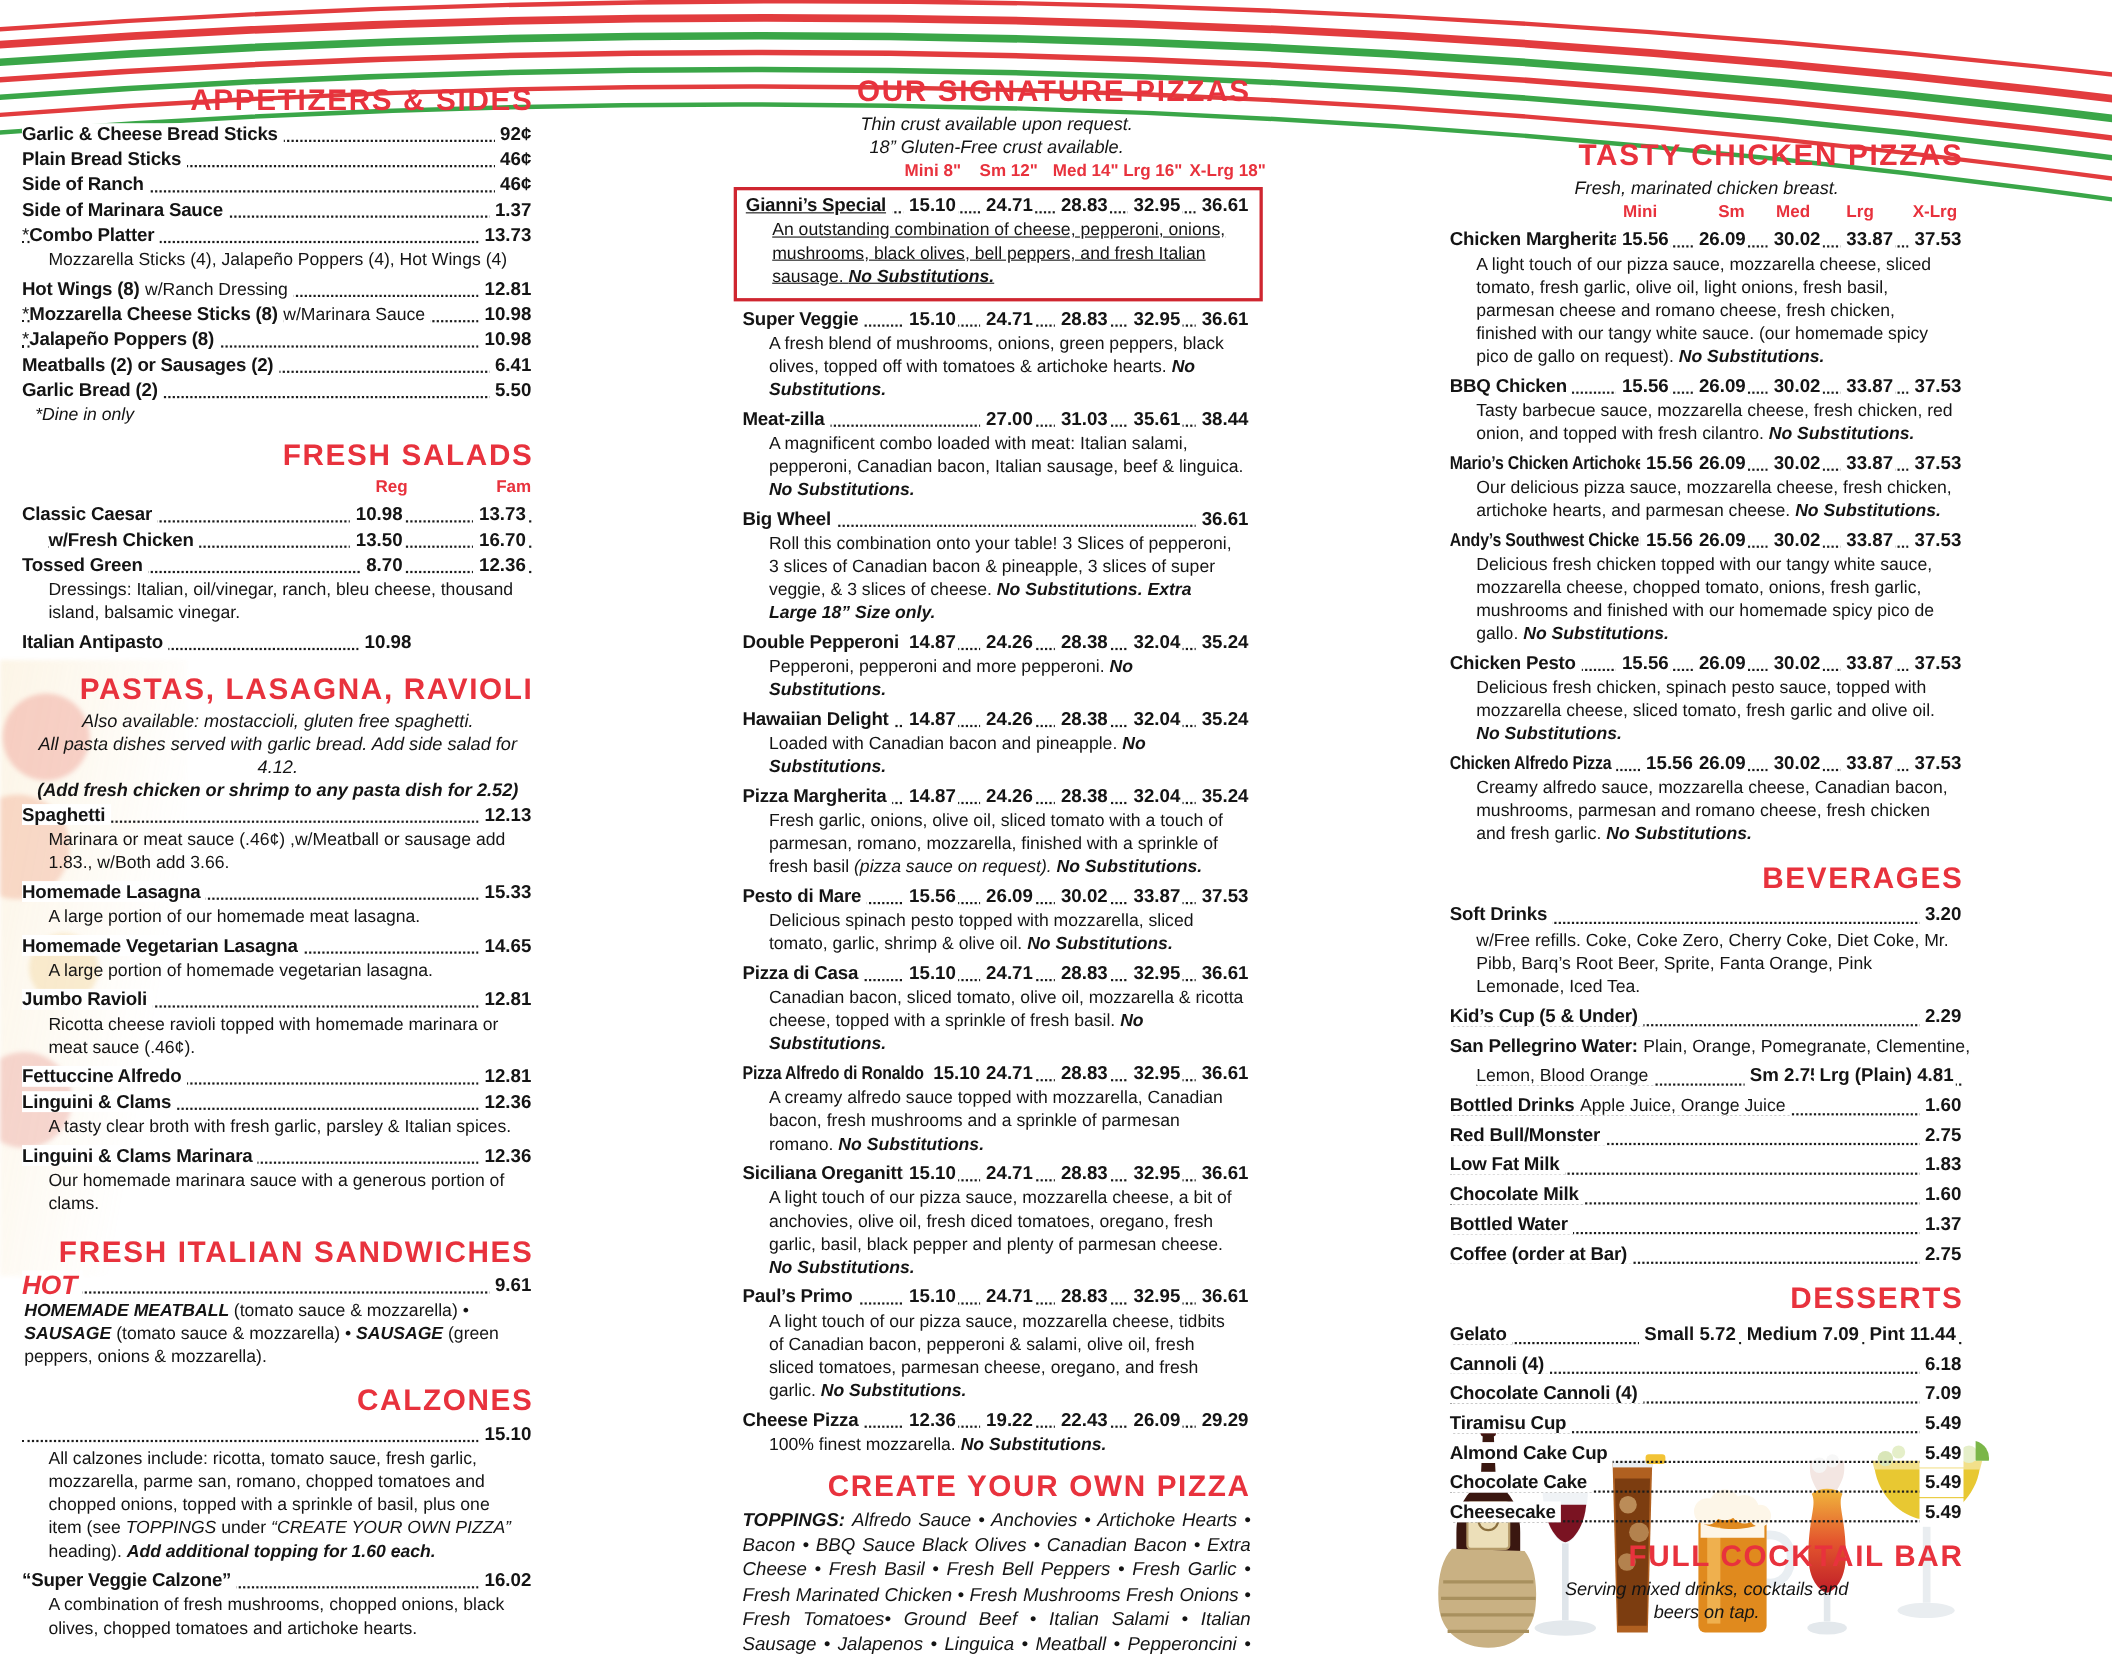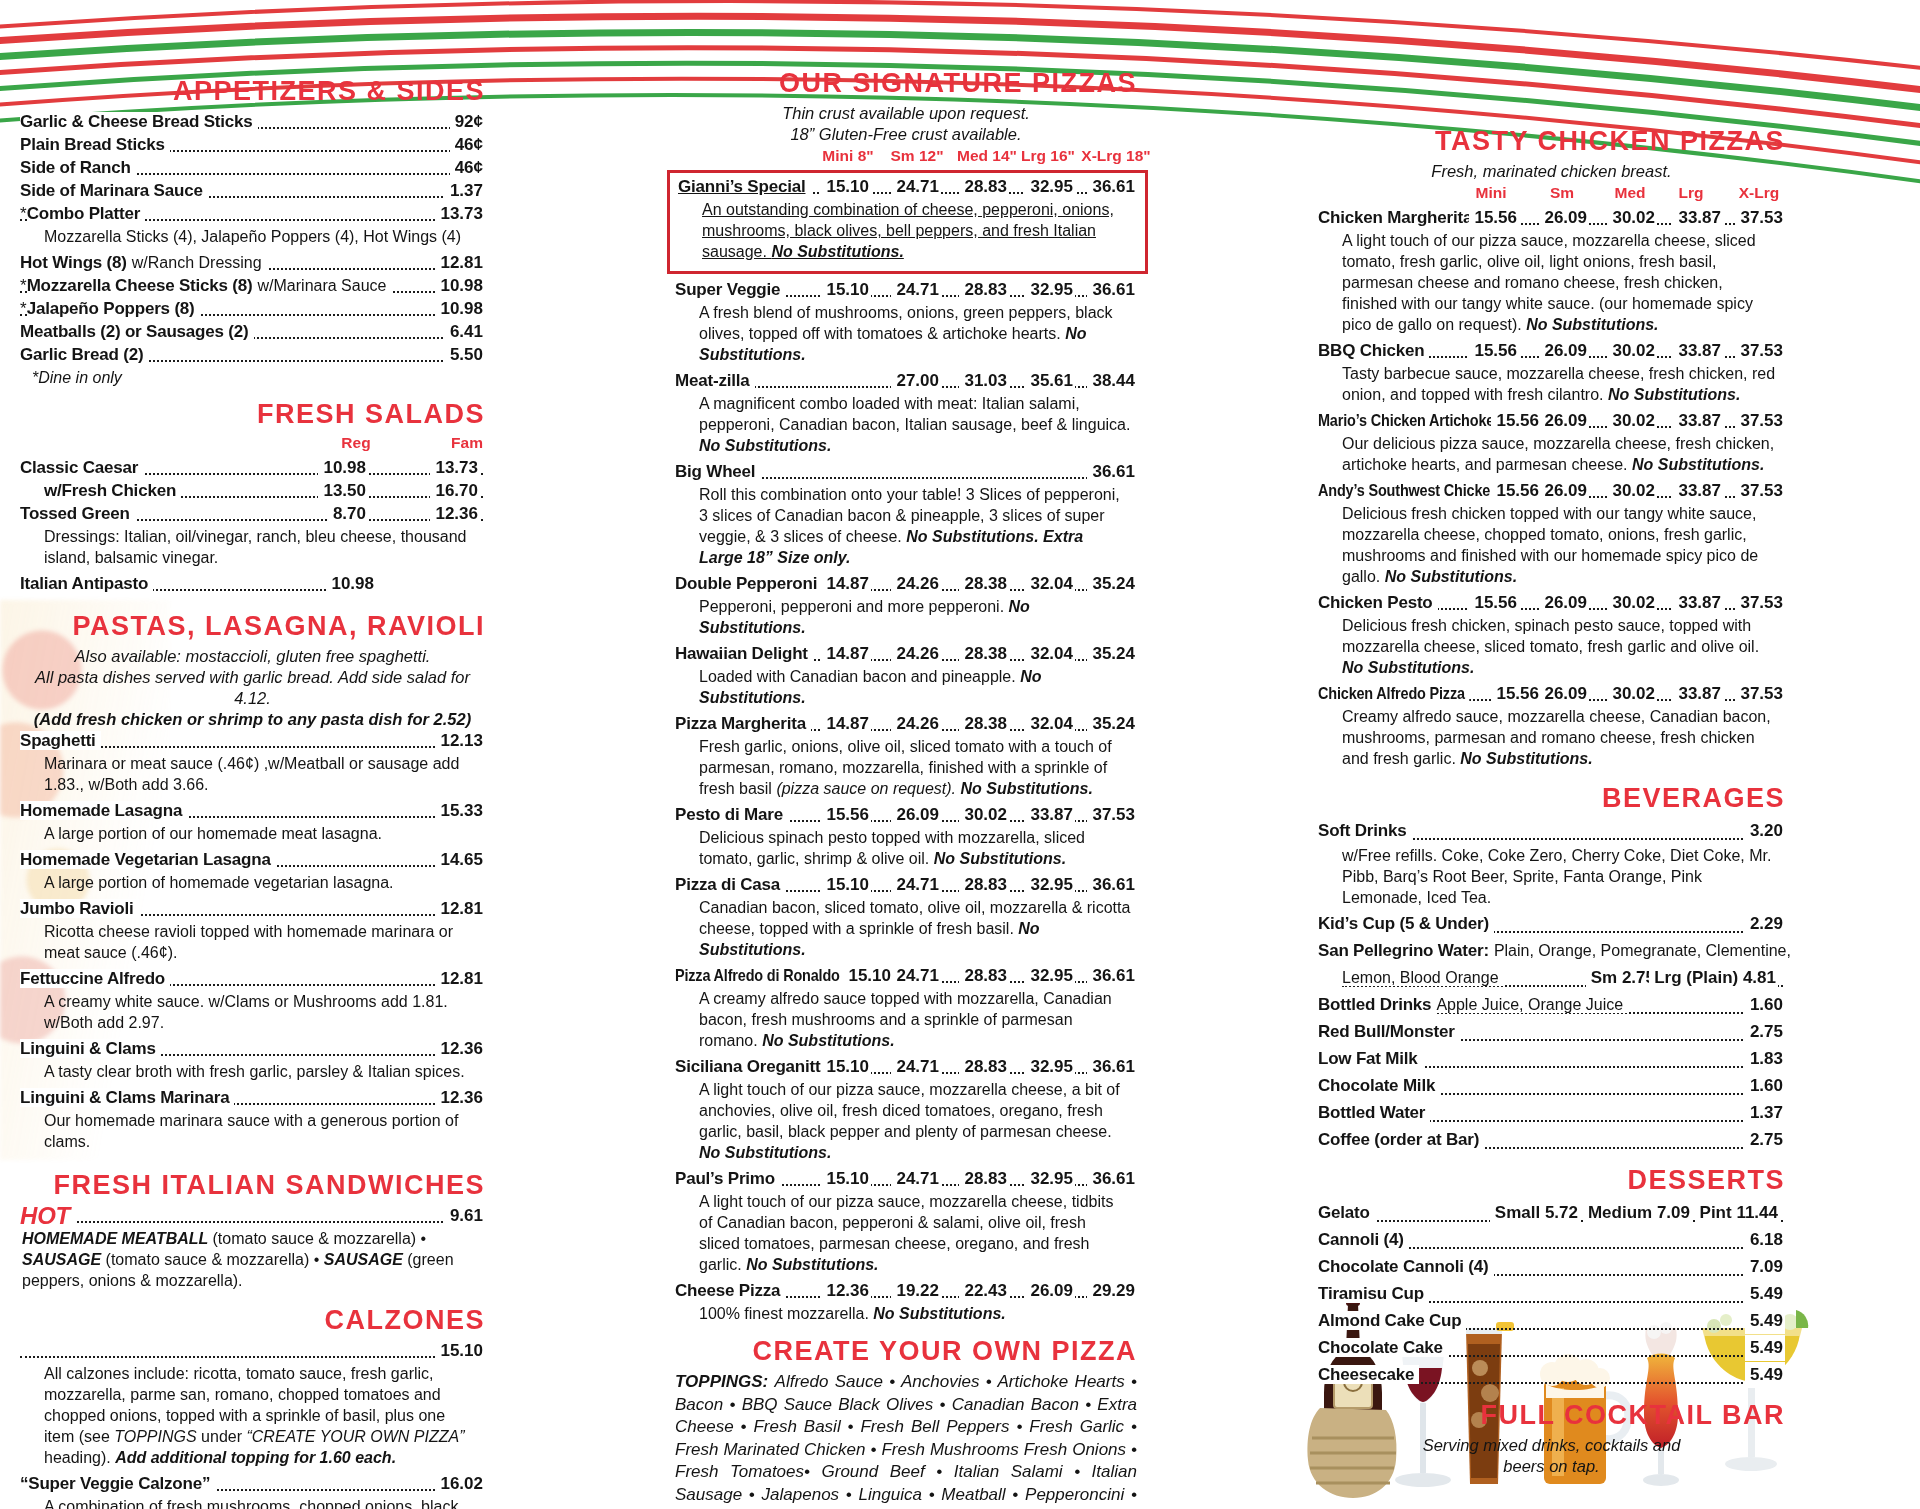--- a/index.html
+++ b/index.html
@@ -102,21 +102,20 @@
       <div class="introline"><span class="s-bi">(Add fresh chicken or shrimp to any pasta dish for 2.52)</span></div>
       <div class="prow"><span class="pname">Spaghetti</span><div class="dots"></div><span class="pr" style="right: 0px;">12.13</span></div>
       <div class="desc"><span class="s-n">Marinara or meat sauce (.46¢) ,w/Meatball or sausage add 1.83.,  w/Both add 3.66.</span></div>
       <div class="prow"><span class="pname">Homemade Lasagna</span><div class="dots"></div><span class="pr" style="right: 0px;">15.33</span></div>
       <div class="desc"><span class="s-n">A large portion of our homemade meat lasagna.</span></div>
       <div class="prow"><span class="pname">Homemade Vegetarian Lasagna</span><div class="dots"></div><span class="pr" style="right: 0px;">14.65</span></div>
       <div class="desc"><span class="s-n">A large portion of homemade vegetarian lasagna.</span></div>
       <div class="prow"><span class="pname">Jumbo Ravioli</span><div class="dots"></div><span class="pr" style="right: 0px;">12.81</span></div>
       <div class="desc"><span class="s-n">Ricotta cheese ravioli topped with homemade marinara or meat sauce (.46¢).</span></div>
       <div class="prow"><span class="pname">Fettuccine Alfredo</span><div class="dots"></div><span class="pr" style="right: 0px;">12.81</span></div>
-      <div class="desc"><span class="s-n">A creamy white sauce. w/Clams or Mushrooms add 1.81.  w/Both add 2.97.</span></div>
       <div class="prow"><span class="pname">Linguini &amp; Clams</span><div class="dots"></div><span class="pr" style="right: 0px;">12.36</span></div>
       <div class="desc"><span class="s-n">A tasty clear broth with fresh garlic, parsley &amp; Italian spices.</span></div>
       <div class="prow"><span class="pname">Linguini &amp; Clams Marinara</span><div class="dots"></div><span class="pr" style="right: 0px;">12.36</span></div>
       <div class="desc"><span class="s-n">Our homemade marinara sauce with a generous portion of clams.</span></div>
     </section>
     <section class="sec sec-sand">
       <div class="sec-head">FRESH ITALIAN SANDWICHES</div>
       <div class="prow"><span class="pname hot">HOT</span><div class="dots"></div><span class="pr" style="right: 0px;">9.61</span></div>
       <div class="desc flush"><span class="s-bi">HOMEMADE MEATBALL </span><span class="s-n">(tomato sauce &amp; mozzarella) • </span><span class="s-bi">SAUSAGE </span><span class="s-n">(tomato sauce &amp; mozzarella) • </span><span class="s-bi">SAUSAGE </span><span class="s-n">(green peppers, onions &amp; mozzarella).</span></div>
     </section>
@@ -176,21 +175,21 @@
       <div class="sec-head">CREATE YOUR OWN PIZZA</div>
       <div class="toppings"><span class="s-bi">TOPPINGS: </span><span class="s-i">Alfredo Sauce • Anchovies • Artichoke Hearts • Bacon • BBQ Sauce Black Olives • Canadian Bacon • Extra Cheese • Fresh Basil • Fresh Bell Peppers • Fresh Garlic • Fresh Marinated Chicken • Fresh Mushrooms Fresh Onions • Fresh Tomatoes• Ground Beef • Italian Salami • Italian Sausage • Jalapenos • Linguica • Meatball • Pepperoncini • Pepperoni Pesto Sauce • Pineapple • Ricotta Cheese • Shrimp • Spinach</span></div>
     </section>
   </div>
 <div class="col col3">
     <section class="sec sec-chicken">
       <div class="sec-head">TASTY CHICKEN PIZZAS</div>
       <div class="introline"><span class="s-i">Fresh, marinated chicken breast.</span></div>
       <div class="phead">
         <span class="ph" style="left: 173px;">Mini</span>
-        <span class="ph" style="left: 244px;">Sm</span>
+        <span class="ph" style="left: 256px;">Sm</span>
         <span class="ph" style="left: 312px;">Med</span>
         <span class="ph" style="left: 373px;">Lrg</span>
         <span class="ph" style="left: 441px;">X-Lrg</span>
       </div>
       <div class="prow"><span class="pname">Chicken Margherita</span><div class="dots"></div><span class="pr" style="right: 266px;">15.56</span><span class="pr" style="right: 196px;">26.09</span><span class="pr" style="right: 128px;">30.02</span><span class="pr" style="right: 62px;">33.87</span><span class="pr" style="right: 0px;">37.53</span></div>
       <div class="desc"><span class="s-n">A light touch of our pizza sauce, mozzarella cheese, sliced tomato, fresh garlic, olive oil, light onions, fresh basil, parmesan cheese and romano cheese, fresh chicken, finished with our tangy white sauce. (our homemade spicy pico de gallo on request). </span><span class="s-bi">No Substitutions.</span></div>
       <div class="prow"><span class="pname">BBQ Chicken</span><div class="dots"></div><span class="pr" style="right: 266px;">15.56</span><span class="pr" style="right: 196px;">26.09</span><span class="pr" style="right: 128px;">30.02</span><span class="pr" style="right: 62px;">33.87</span><span class="pr" style="right: 0px;">37.53</span></div>
       <div class="desc"><span class="s-n">Tasty barbecue sauce, mozzarella cheese, fresh chicken, red onion, and topped with fresh cilantro. </span><span class="s-bi">No Substitutions.</span></div>
       <div class="prow"><span class="pname nscale">Mario’s Chicken Artichoke</span><div class="dots"></div><span class="pr" style="right: 244px;">15.56</span><span class="pr" style="right: 196px;">26.09</span><span class="pr" style="right: 128px;">30.02</span><span class="pr" style="right: 62px;">33.87</span><span class="pr" style="right: 0px;">37.53</span></div>
       <div class="desc"><span class="s-n">Our delicious pizza sauce, mozzarella cheese, fresh chicken, artichoke hearts, and parmesan cheese. </span><span class="s-bi">No Substitutions.</span></div>

